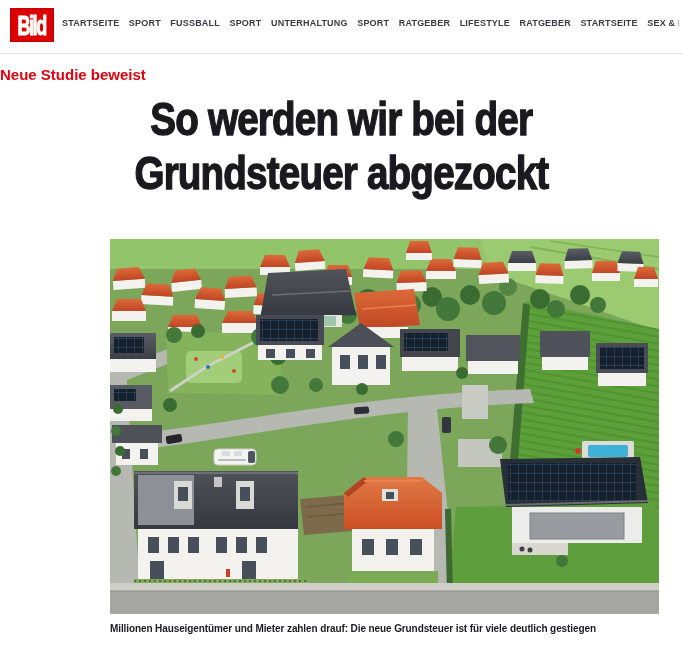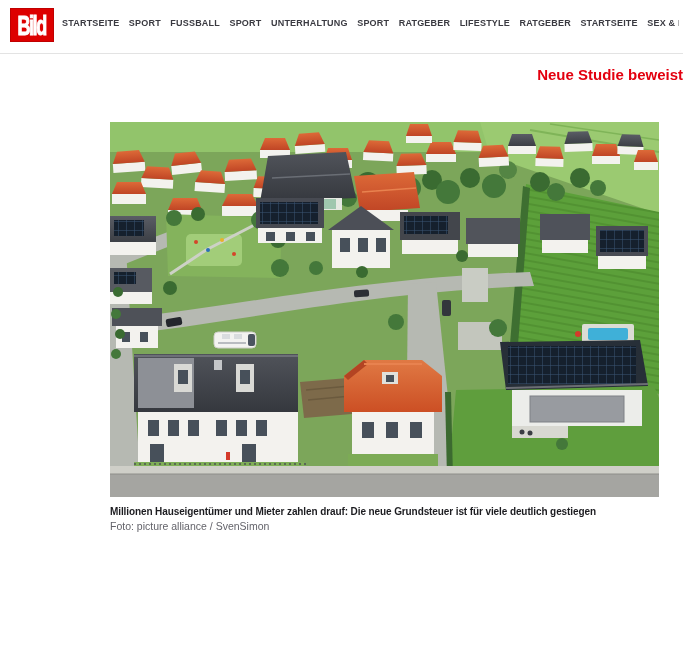--- a/index.html
+++ b/index.html
@@ -14,21 +14,21 @@
   
   .topbar{position:relative;height:54px;border-bottom:1px solid #e3e3e3;background:#fff;}
   .logo{position:absolute;left:10px;top:8px;width:44px;height:34px;background:var(--brand-red);
     display:flex;align-items:center;justify-content:center;box-shadow:inset 0 0 0 1px #c00000;cursor:pointer;}
   .logo span{color:#fff;font-weight:bold;font-size:25px;letter-spacing:-2px;
     transform:scaleX(.72) scaleY(1.08);display:inline-block;-webkit-text-stroke:1px #fff;}
   .nav{position:absolute;left:62px;right:4px;top:0;height:45px;display:flex;align-items:center;
     gap:9.5px;white-space:nowrap;overflow:hidden;}
   .nav-item{font-size:9px;font-weight:bold;color:var(--nav-ink);letter-spacing:.2px;cursor:pointer;}
   
-  .kicker{margin-top:12px;text-align:right;font-size:15px;font-weight:bold;color:var(--kicker-red);cursor:pointer;}
+  .kicker{margin-top:12px;text-align:left;font-size:15px;font-weight:bold;color:var(--kicker-red);cursor:pointer;}
   h1.headline{margin-top:9px;text-align:center;color:var(--headline);font-weight:bold;
     font-size:46px;line-height:54px;letter-spacing:-1px;}
   h1.headline .hl-line{display:block;}
   h1.headline .hl-inner{display:inline-block;transform:scaleX(.84);transform-origin:50% 50%;
     -webkit-text-stroke:1.3px var(--headline);}
   
   figure{margin:39px 0 0 110px;width:549px;}
   .photo{width:549px;height:375px;overflow:hidden;background:#7ca65a;}
   .photo svg{display:block;}
   figcaption{margin-top:7px;}
@@ -59,20 +59,24 @@
       <span class="nav-item">RATGEBER</span>
       <span class="nav-item">LIFESTYLE</span>
       <span class="nav-item">RATGEBER</span>
       <span class="nav-item">STARTSEITE</span>
       <span class="nav-item">SEX &amp; LIEBE</span>
     </nav>
 </header>
 
 <main>
   <div class="kicker">Neue Studie beweist</div>
+  <h1 class="headline">
+    <span class="hl-line"><span class="hl-inner">So werden wir bei der</span></span>
+    <span class="hl-line"><span class="hl-inner">Grundsteuer abgezockt</span></span>
+  </h1>
 
   <figure>
     <div class="photo">
 
       <svg width="549" height="375" viewBox="0 0 549 375" xmlns="http://www.w3.org/2000/svg">
         <defs>
           <linearGradient id="gRed" x1="0" y1="0" x2="0" y2="1">
             <stop offset="0" stop-color="#dd6a38"></stop>
               <stop offset="1" stop-color="#c04525"></stop>
           </linearGradient>
@@ -378,16 +382,15 @@
           <circle cx="452" cy="322" r="6" class="tree"></circle>
         </g>
 
         <rect x="0" y="344" width="549" height="10" fill="#cfcfc8"></rect>
         <rect x="0" y="352" width="549" height="23" fill="#a5a5a1"></rect>
         <line x1="0" y1="352" x2="549" y2="352" stroke="#8e8e8a" stroke-width="1"></line>
       </svg>
     </div>
     <figcaption>
       <div class="cap">Millionen Hauseigentümer und Mieter zahlen drauf: Die neue Grundsteuer ist für viele deutlich gestiegen</div>
-      <div class="credit">Foto: picture alliance / SvenSimon</div>
     </figcaption>
   </figure>
 </main>
 
 </body></html>

